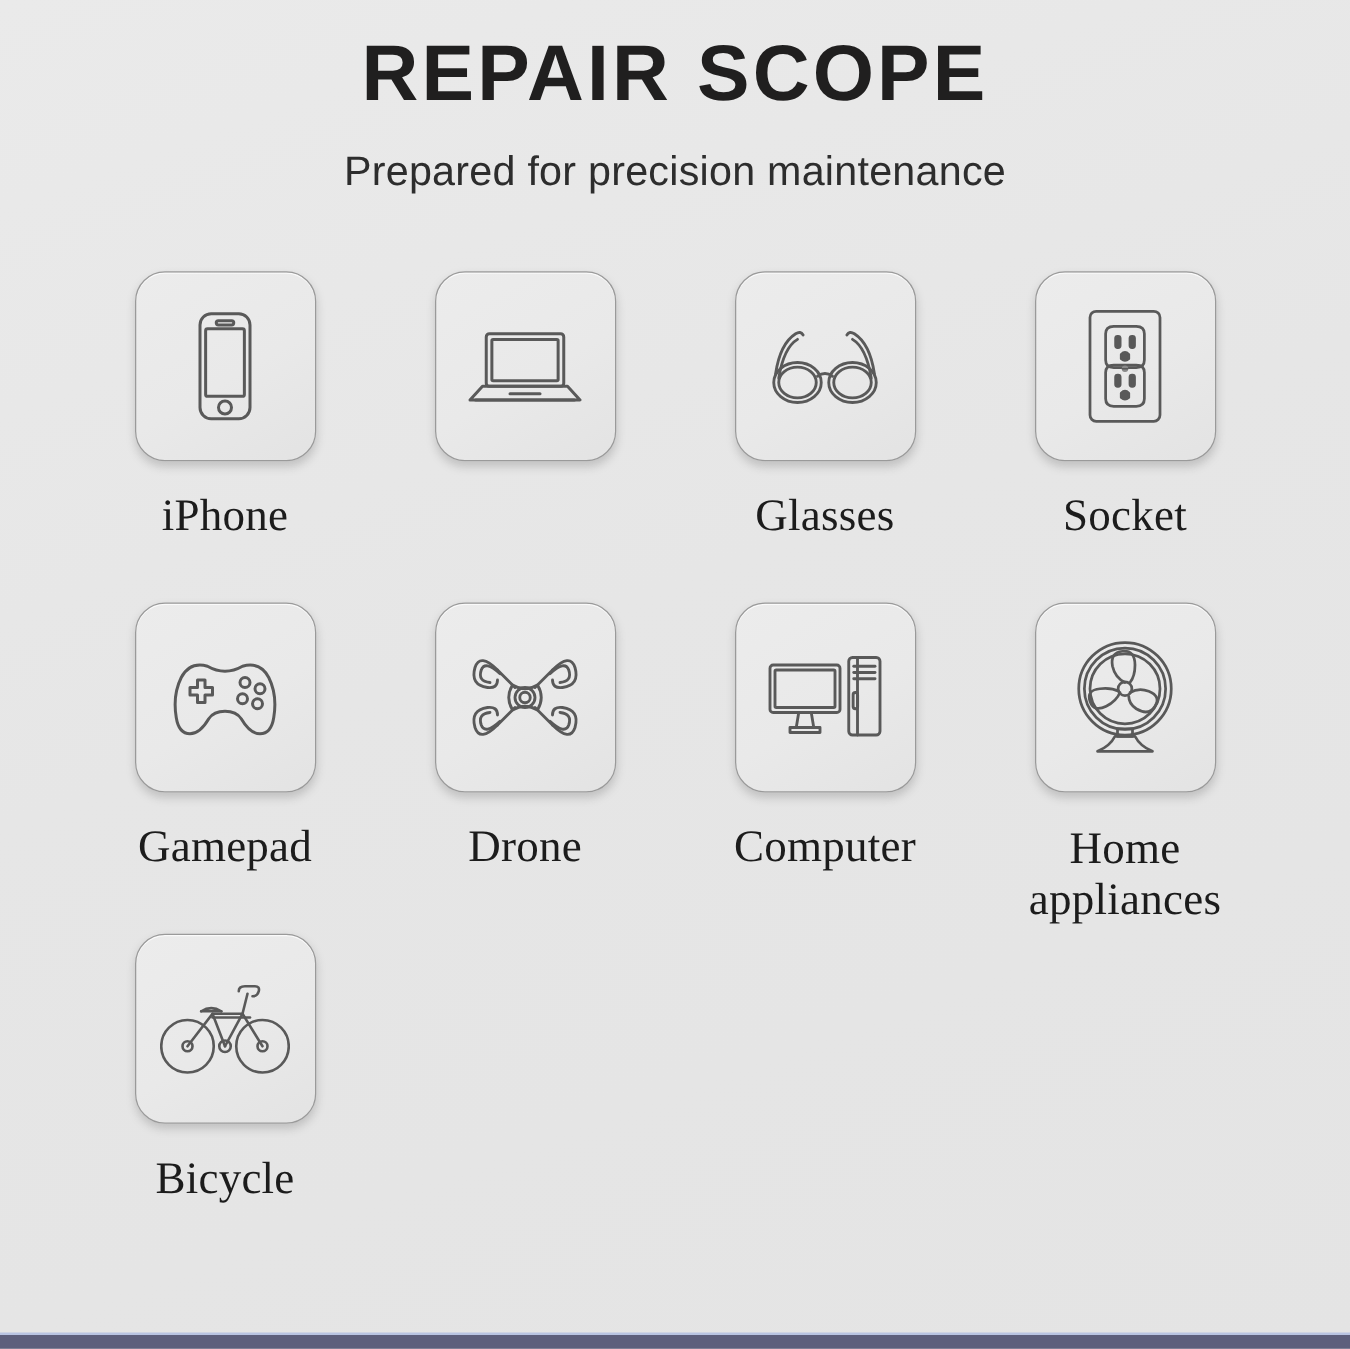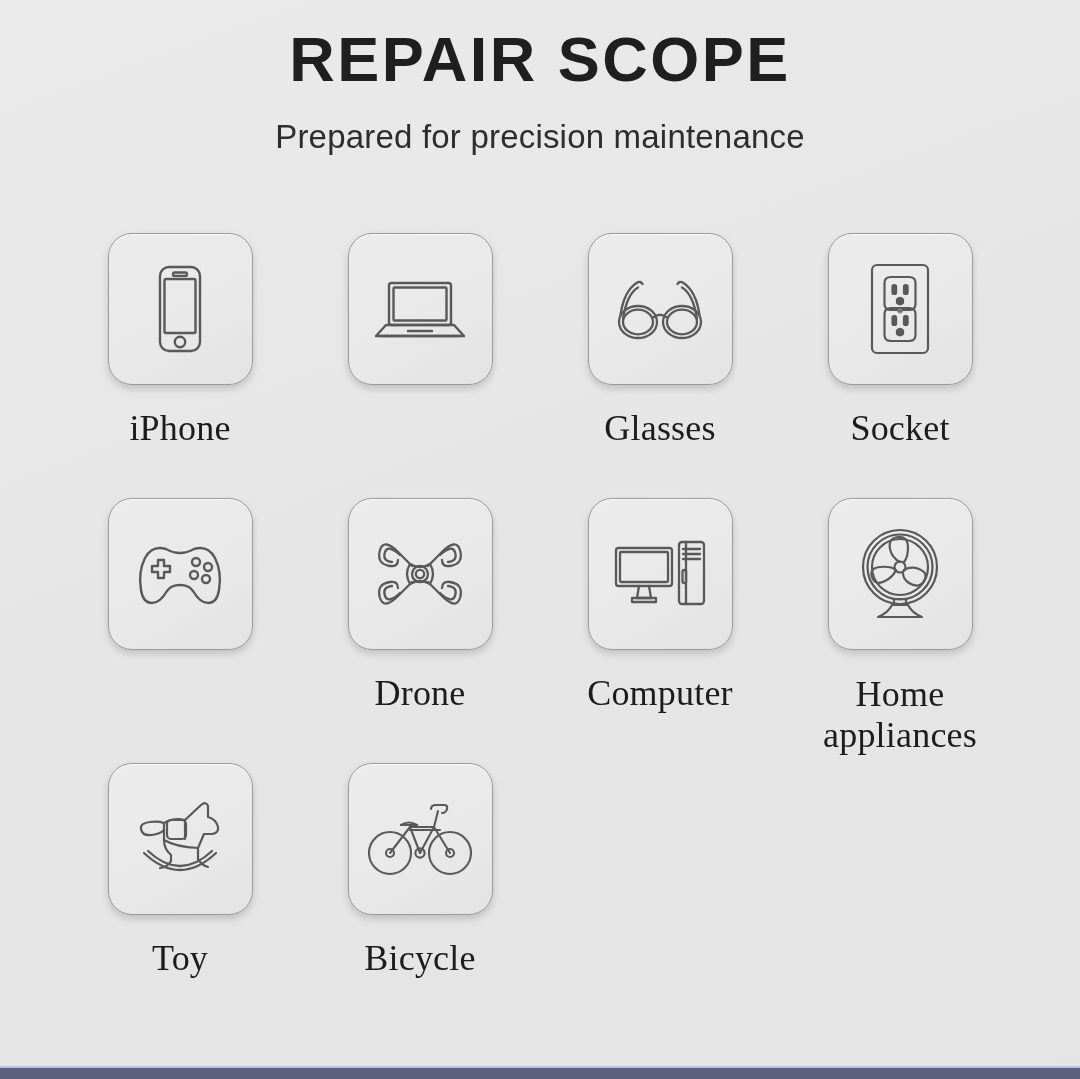--- a/index.html
+++ b/index.html
@@ -40,21 +40,21 @@
     color: #201f1f;
     line-height: 1.05;
     margin: 0;
   }
   .subtitle {
     font-family: "Liberation Sans", sans-serif;
     font-weight: normal;
     font-size: 33px;
     letter-spacing: 0.2px;
     color: #2d2d2d;
-    margin: 27px 0 16px 0;
+    margin: 27px 0 0 0;
     line-height: 1.1;
   }
 
   .grid {
     width: 960px;
     margin-top: 62px;
     display: grid;
     grid-template-columns: repeat(4, 1fr);
     grid-template-rows: repeat(3, 265px);
     column-gap: 0px;
@@ -201,20 +201,21 @@
           <svg width="104" height="104" viewBox="0 0 104 104" fill="none" stroke="#595959" stroke-width="2.4" stroke-linecap="round" stroke-linejoin="round">
             <path d="M38 27 Q45 31 52 31 Q59 31 66 27 Q80 23 87 36 Q94 50 91 68 Q89 81 80 81 Q72 81 65 69 Q61 63 52 63 Q43 63 39 69 Q32 81 24 81 Q15 81 13 68 Q10 50 17 36 Q24 23 38 27 Z"></path>
             <path d="M30 38 L36 38 L36 44 L42 44 L42 50 L36 50 L36 56 L30 56 L30 50 L24 50 L24 44 L30 44 Z"></path>
             <circle cx="68" cy="40" r="4"></circle>
             <circle cx="80" cy="45" r="4"></circle>
             <circle cx="66" cy="53" r="4"></circle>
             <circle cx="78" cy="57" r="4"></circle>
           </svg>
         </span>
       </div>
+      <div class="label">Gamepad</div>
     </div>
 
     <div class="cell">
       <div class="card">
         <span>
           <svg width="104" height="104" viewBox="0 0 104 104" fill="none" stroke="#595959" stroke-width="2.3" stroke-linecap="round" stroke-linejoin="round">
             <path d="M42 42 Q52 48 62 42 Q68 52 62 62 Q52 56 42 62 Q36 52 42 42 Z"></path>
             <circle cx="52" cy="52" r="8"></circle>
             <circle cx="52" cy="52" r="4.2"></circle>
             <path d="M44 44 L30 30"></path>
@@ -268,40 +269,20 @@
             <path d="M48 48 Q45 55 37 59 Q27 64 24 55 Q21 46 32 45 Q41 44 47 47"></path>
             <circle cx="52" cy="45" r="5.5"></circle>
             <path d="M46 77 L58 77 L58 83 L46 83 Z"></path>
             <path d="M44 83 Q40 91 30 95 L74 95 Q64 91 60 83 Z"></path>
           </svg>
         </span>
       </div>
       <div class="label two-line">Home appliances</div>
     </div>
 
-    <div class="cell">
-      <div class="card">
-        <span>
-          <svg width="104" height="104" viewBox="0 0 104 104" fill="none" stroke="#595959" stroke-width="2.2" stroke-linecap="round" stroke-linejoin="round">
-            <path d="M36 36 Q46 30 57 33 L73 18 Q78 14 80 19 L80 30 Q88 32 90 40 Q91 46 84 47 L76 47 L70 61 L70 72"></path>
-            <path d="M36 36 Q30 34 22 35 Q12 36 13 42 Q14 49 24 48 Q32 47 36 43"></path>
-            <path d="M36 36 L36 53 Q36 62 43 68 L43 74"></path>
-            <path d="M57 33 L57 52"></path>
-            <path d="M36 53 Q48 60 70 61"></path>
-            <rect x="39" y="33" width="19" height="19" rx="4" ry="4"></rect>
-            <path d="M43 74 Q40 80 32 81"></path>
-            <path d="M70 72 Q73 78 80 80"></path>
-            <path d="M16 66 Q52 100 88 66"></path>
-            <path d="M16 66 Q52 95 88 66" stroke-width="0"></path>
-            <path d="M20 64 Q52 94 84 64"></path>
-          </svg>
-        </span>
-      </div>
-      <div class="label">Toy</div>
-    </div>
 
     <div class="cell">
       <div class="card">
         <span>
           <svg width="104" height="104" viewBox="0 0 104 104" fill="none" stroke="#595959" stroke-width="2.1" stroke-linecap="round" stroke-linejoin="round">
             <circle cx="22" cy="66" r="21"></circle>
             <circle cx="82" cy="66" r="21"></circle>
             <circle cx="22" cy="66" r="4"></circle>
             <circle cx="82" cy="66" r="4"></circle>
             <circle cx="52" cy="66" r="4.6"></circle>

